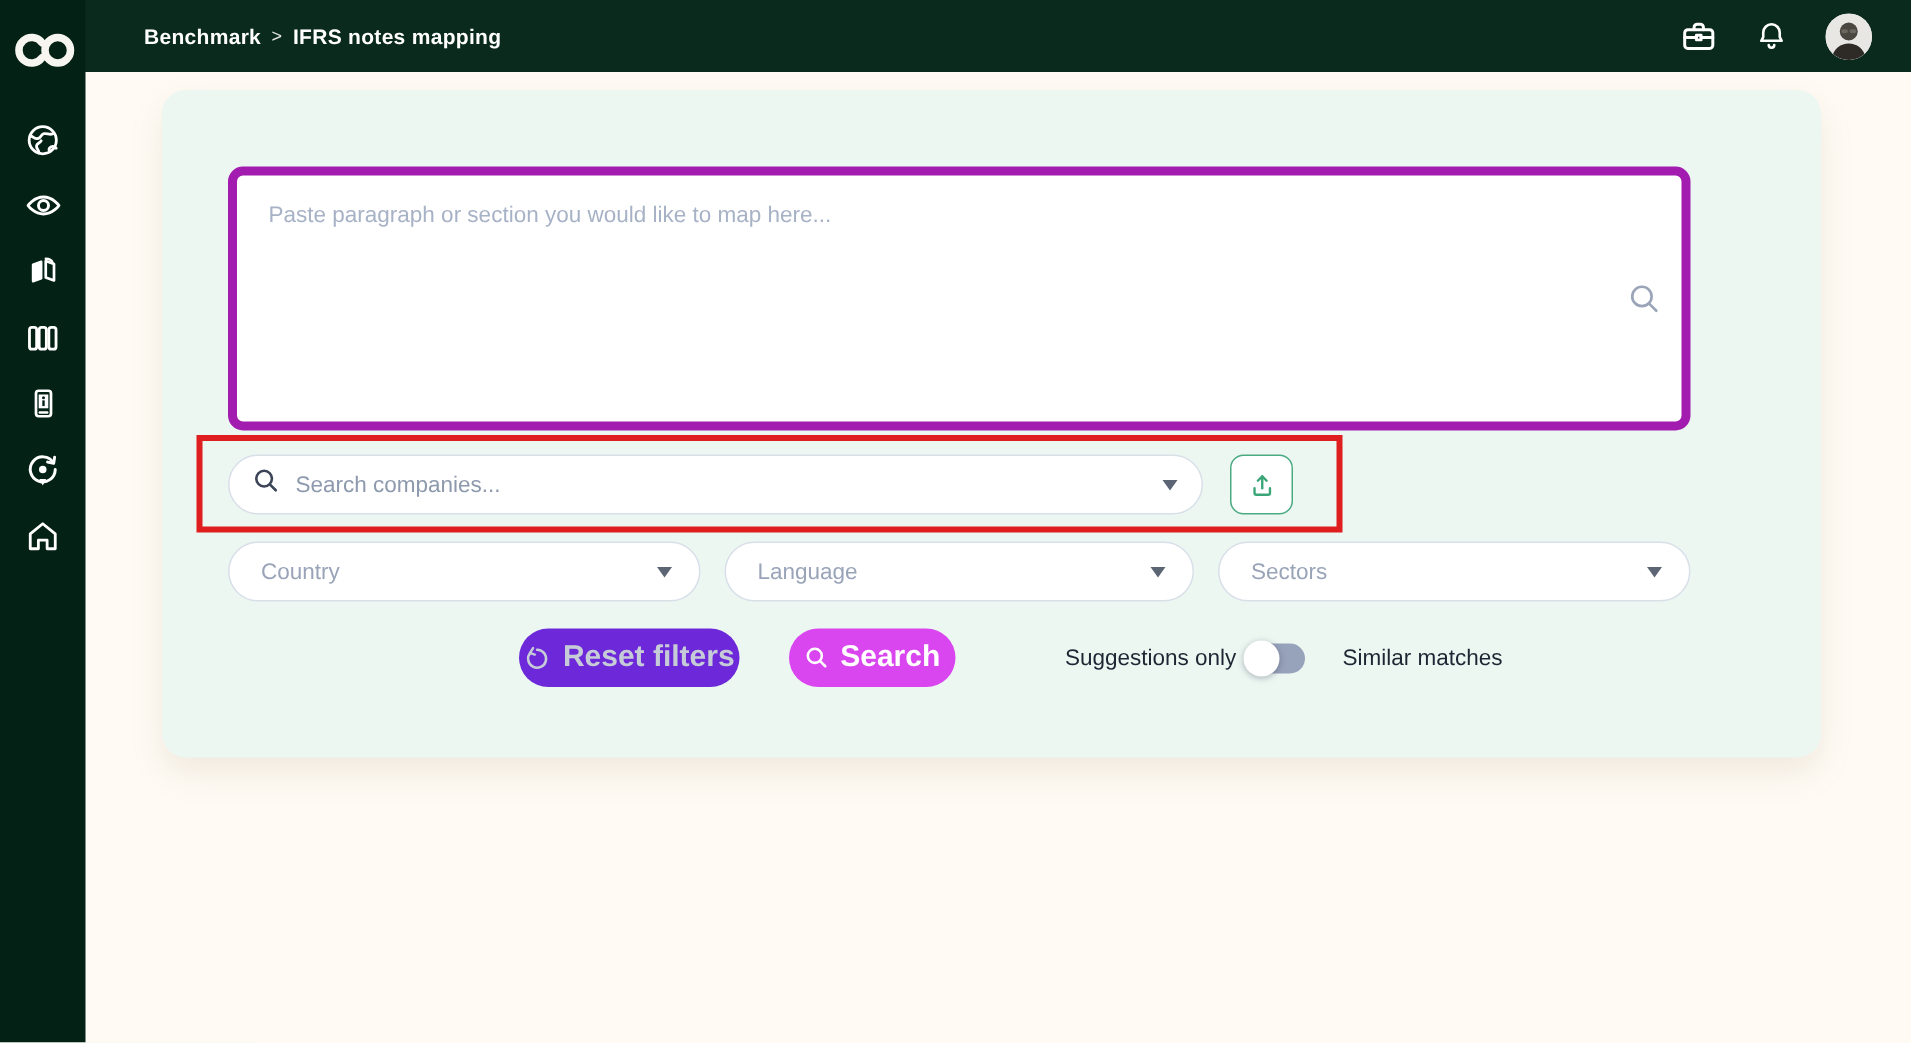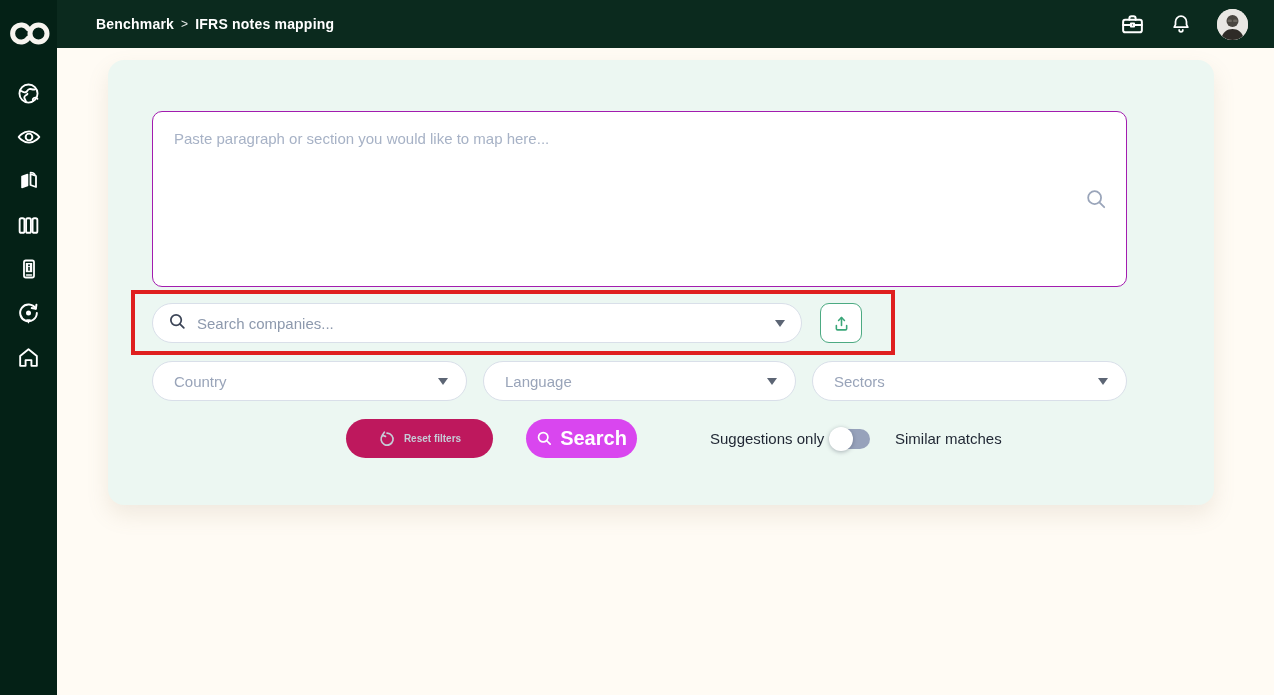--- a/index.html
+++ b/index.html
@@ -22,21 +22,21 @@
     display:flex; flex-direction:column; align-items:center; }
   .logo { margin-top:18px; height:30px; display:flex; align-items:center; }
   .nav { margin-top:33px; display:flex; flex-direction:column; gap:20px; align-items:center; }
   .nav-item { width:40px; height:24px; display:flex; align-items:center; justify-content:center; cursor:pointer; }
   
   .main { position:absolute; left:57px; top:48px; width:1217px; height:647px; background:#fffbf4; }
   .card { position:absolute; left:51px; top:12px; width:1106px; height:445px; background:#ecf7f2;
     border-radius:16px; box-shadow:0 10px 22px rgba(150,130,100,.14); }
   
   .paste-wrap { position:absolute; left:44px; top:51px; width:975px; height:176px; }
-  .paste-wrap textarea { width:100%; height:100%; background:#ffffff; border:1px solid #a21caf; border-radius:10px;
+  .paste-wrap textarea { width:100%; height:100%; background:#ffffff; border:6px solid #a21caf; border-radius:10px;
     padding:18px 60px 18px 21px; font-family:"Liberation Sans",sans-serif; font-size:15px; color:#3c4557;
     resize:none; outline:none; }
   .paste-wrap textarea::placeholder { color:#a7b2c6; }
   .paste-search-icon { position:absolute; right:18px; top:76px; }
   
   .annotation { position:absolute; left:23px; top:230px; width:764px; height:65px;
     border:4px solid #df1f1f; pointer-events:none; z-index:6; }
   
   .company-row { position:absolute; left:44px; top:243px; width:650px; height:40px; background:#ffffff;
     border:1px solid #d9dfe9; border-radius:20px; display:flex; align-items:center; padding:0 16px 0 15px; }
@@ -50,21 +50,21 @@
   
   .pill { position:absolute; top:301px; height:40px; background:#ffffff; border:1px solid #d9dfe9;
     border-radius:20px; display:flex; align-items:center; justify-content:space-between;
     padding:0 18px 0 21px; cursor:pointer; }
   .pill .plabel { font-size:15px; color:#99a4b9; }
   .pill-country { left:44px; width:315px; }
   .pill-language { left:375px; width:313px; }
   .pill-sectors { left:704px; width:315px;align-items:center; }
   
   .reset-btn { position:absolute; left:238px; top:359px; width:147px; height:39px; border:none; border-radius:20px;
-    background:#be185d; color:#c6ccd7; font-family:"Liberation Sans",sans-serif; font-size:10px; font-weight:700;
+    background:#6d28d9; color:#c6ccd7; font-family:"Liberation Sans",sans-serif; font-size:20px; font-weight:700;
     display:flex; align-items:center; justify-content:center; gap:8px; cursor:default; }
   .search-btn { position:absolute; left:418px; top:359px; width:111px; height:39px; border:none; border-radius:20px;
     background:#d946ef; color:#ffffff; font-family:"Liberation Sans",sans-serif; font-size:20px; font-weight:700;
     display:flex; align-items:center; justify-content:center; gap:7px; cursor:pointer; }
   .tog-label { position:absolute; top:359px; height:39px; line-height:39px; font-size:15px; color:#1f2633;margin-left:13px; }
   .lab-sugg { left:589px; }
   .lab-sim { left:774px; }
   .toggle { position:absolute; left:721px; top:368px; width:42px; height:22px; cursor:pointer; }
   .toggle .track { position:absolute; left:5px; top:1px; width:36px; height:20px; background:#97a2bb; border-radius:10px; }
   .toggle .knob { position:absolute; left:0; top:-1px; width:24px; height:24px; background:#ffffff; border-radius:50%;

